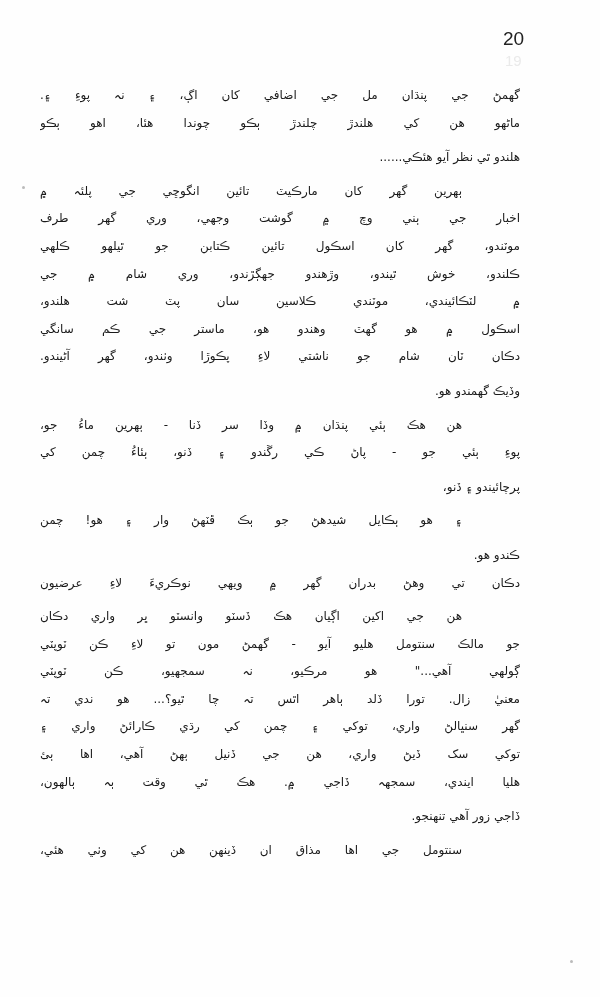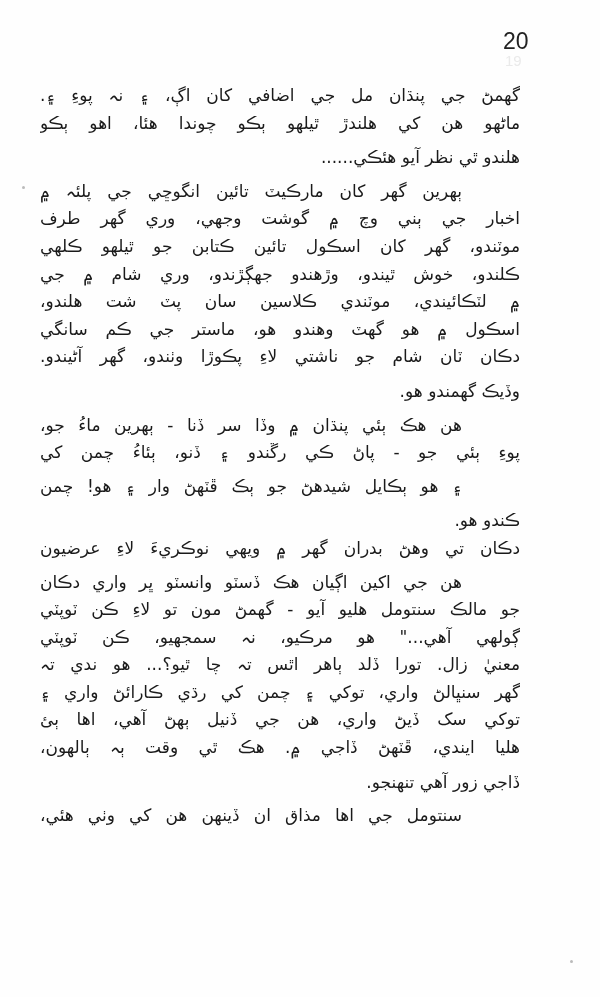--- a/index.html
+++ b/index.html
@@ -7,81 +7,82 @@
       width: 600px; height: 997px; overflow: hidden;
       background: #ffffff;
       font-family: "DejaVu Sans", sans-serif;
       color: #1a1a1a;
       position: relative;
     }
     .page { position: absolute; inset: 0; background: #fefefe; }
     .page-number {
       position: absolute; left: 503px; top: 28px;
       font-family: "Liberation Sans", sans-serif;
-      font-size: 23px; color: #222;
+      font-size: 19px; color: #222;
     }
     .ghost-number {
       position: absolute; left: 505px; top: 52px;
       font-family: "Liberation Sans", sans-serif;
       font-size: 15px; color: #eaeaea;
     }
     .body-text {
       position: absolute; left: 40px; top: 82px; width: 480px;
       direction: rtl; text-align: justify;
       font-family: "DejaVu Sans", sans-serif;
-      font-size: 17px; line-height: 27.6px;
+      font-size: 12px; line-height: 27.6px;
     }
     .line { display: block; height: 27.6px; white-space: nowrap; overflow: hidden; text-align: justify; text-align-last: justify; }
     .line.last { text-align-last: right; margin-top: 7px; }
     .line.indent { padding-right: 58px; }
     .para { display: block; margin-bottom: 6px; }
     .speck { position: absolute; width: 3px; height: 3px; border-radius: 50%; background: #bbb; }
   </style>
 </head>
 <body>
 
 <div class="page">
   <div class="page-number">20</div>
   <div class="ghost-number">19</div>
 
   <div class="speck" style="left:22px;top:186px"></div>
   <div class="speck" style="left:570px;top:960px"></div>
 
   <div class="body-text">
     <div class="para">
       <span class="line">گھمڻ جي پنڌان مل جي اضافي کان اڳ، ۽ نہ پوءِ ۽.</span>
-      <span class="line">ماڻھو ھن کي ھلندڙ ٿيلھو ٻڪو چوندا ھئا، اھو ٻڪو</span>
+      <span class="line">ماڻھو ھن کي ھلندڙ چلندڙ ٻڪو چوندا ھئا، اھو ٻڪو</span>
       <span class="line last">ھلندو ٿي نظر آيو ھئڪي......</span>
     </div>
     <div class="para">
       <span class="line indent">ٻھرين گھر کان مارڪيٽ تائين انگوڇي جي پلئہ ۾</span>
       <span class="line">اخبار جي ٻني وچ ۾ گوشت وجھي، وري گھر طرف</span>
       <span class="line">موٽندو، گھر کان اسڪول تائين ڪتابن جو ٿيلھو ڪلھي</span>
       <span class="line">ڪلندو، خوش ٿيندو، وڙھندو جھڳڙندو، وري شام ۾ جي</span>
       <span class="line">۾ لٽڪائيندي، موٽندي ڪلاسين سان پٽ شت ھلندو،</span>
       <span class="line">اسڪول ۾ ھو گھٽ وھندو ھو، ماستر جي ڪم سانگي</span>
       <span class="line">دڪان ٽان شام جو ناشتي لاءِ پڪوڙا وٺندو، گھر آڻيندو.</span>
       <span class="line last">وڏيڪ گھمندو ھو.</span>
     </div>
     <div class="para">
       <span class="line indent">ھن ھڪ ٻئي پنڌان ۾ وڏا سر ڏنا - ٻھرين ماءُ جو،</span>
       <span class="line">پوءِ ٻئي جو - پاڻ ڪي رڱندو ۽ ڏنو، ٻئاءُ چمن کي</span>
+      <span class="line last">پرچائيندو ۽ ڏنو،</span>
     </div>
     <div class="para">
       <span class="line indent">۽ ھو ٻڪايل شيدھڻ جو ٻڪ ڦٽھڻ وار ۽ ھو! چمن</span>
       <span class="line last">ڪندو ھو.</span>
       <span class="line">دڪان تي وھڻ بدران گھر ۾ ويھي نوڪريءَ لاءِ عرضيون</span>
     </div>
     <div class="para">
       <span class="line indent">ھن جي اکين اڳيان ھڪ ڏسٽو وانسٽو ڀر واري دڪان</span>
       <span class="line">جو مالڪ سنتومل ھليو آيو - گھمڻ مون تو لاءِ ڪن ٽوپٽي</span>
       <span class="line">ڳولھي آھي..." ھو مرڪيو، نہ سمجھيو، ڪن ٽوپٽي</span>
       <span class="line">معنيٰ زال. تورا ڏلد ٻاھر اٿس تہ چا ٿيو؟... ھو ندي تہ</span>
       <span class="line">گھر سنڀالڻ واري، توکي ۽ چمن کي رڌي ڪارائڻ واري ۽</span>
       <span class="line">توکي سک ڏيڻ واري، ھن جي ڏنيل ٻھڻ آھي، اھا ٻئ</span>
-      <span class="line">ھليا ايندي، ڦٽھڻ ڏاجي ۾. ھڪ ٿي وقت ٻہ ٻالھون،</span>
+      <span class="line">ھليا ايندي، سمجھہ ڏاجي ۾. ھڪ ٿي وقت ٻہ ٻالھون،</span>
       <span class="line last">ڏاجي زور آھي تنھنجو.</span>
     </div>
     <div class="para">
       <span class="line indent">سنتومل جي اھا مذاق ان ڏينھن ھن کي وٺي ھئي،</span>
     </div>
   </div>
 </div>
 
 </body></html>

